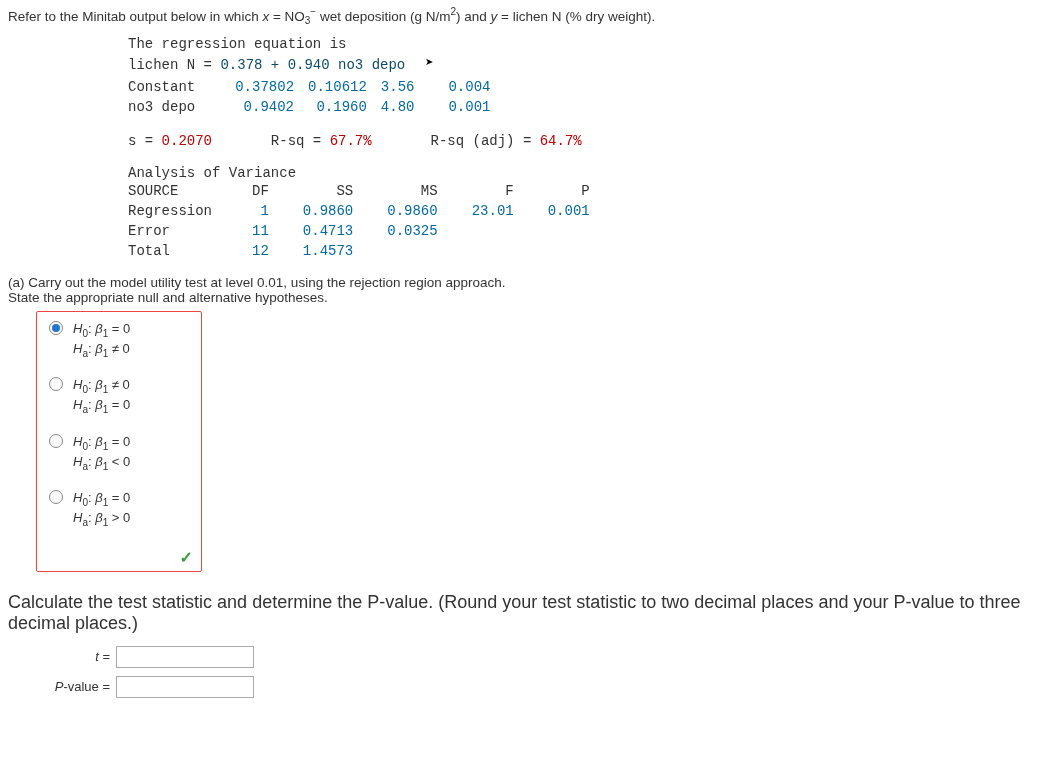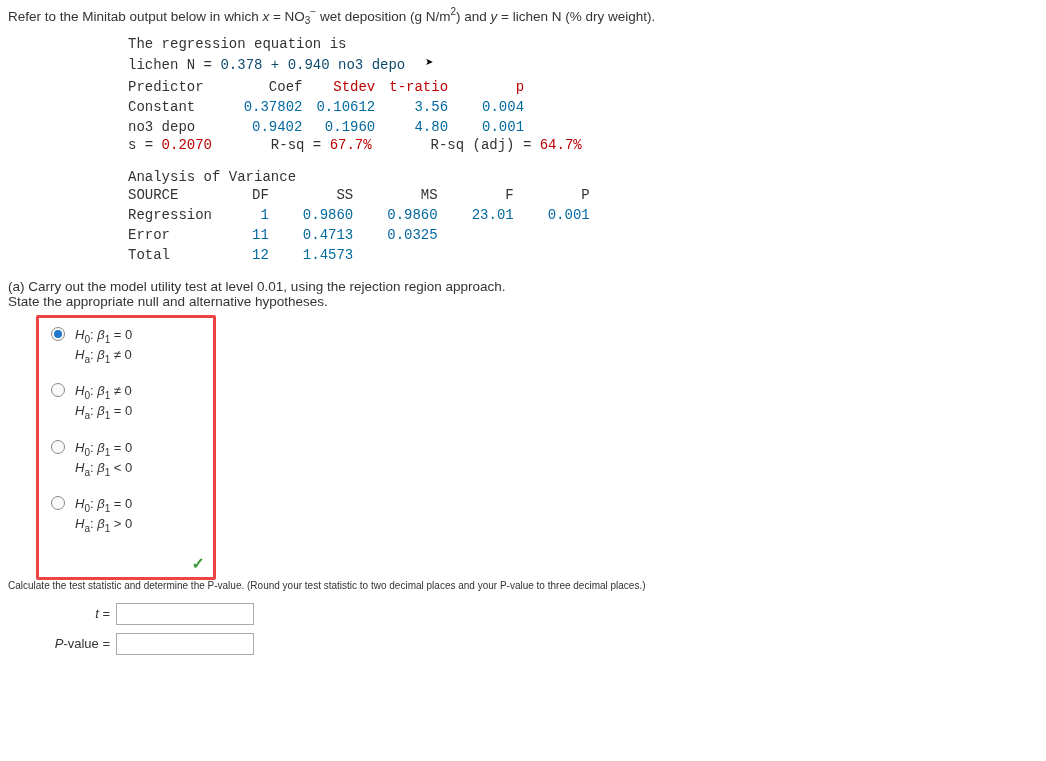--- a/index.html
+++ b/index.html
@@ -42,34 +42,35 @@
     .reg-table .hdr {
       color: #b00;
     }
     .reg-table .val {
       color: #0369a1;
     }
     .reg-table .plain {
       color: #333;
     }
     .stat-line {
+      margin-top: 16px;
       margin-bottom: 16px;
     }
     .stat-line .red {
       color: #b00;
     }
     .question-text {
       margin-top: 10px;
       margin-bottom: 6px;
       font-size: 13.5px;
     }
     .answer-box {
-      border: 3px solid #ef4444;
+      border: 1px solid #ef4444;
       border-radius: 2px;
-      padding: 8px 14px 26px 12px;
+      padding: 8px 4px 26px 12px;
       margin-left: 28px;
       width: 148px;
       position: relative;
     }
     .radio-option {
       display: flex;
       align-items: flex-start;
       margin-bottom: 16px;
     }
     .radio-option:last-of-type {
@@ -113,22 +114,23 @@
     }
     .sub {
       vertical-align: sub;
       font-size: 10px;
     }
     .sup {
       vertical-align: super;
       font-size: 10px;
     }
     .calc-line {
+      margin-top: 20px;
       margin-bottom: 12px;
-      font-size: 10px;
+      font-size: 18px;
     }
     .input-row {
       display: flex;
       align-items: center;
       margin-bottom: 8px;
       margin-left: 40px;
     }
     .input-row.pvrow {
       margin-left: 10px;
     }
@@ -162,27 +164,20 @@
 <div class="intro">
   <span>Refer to the Minitab output below in which </span><span class="italic">x</span><span> = NO</span><span class="sub">3</span><span class="sup">−</span><span> wet deposition (g N/m</span><span class="sup">2</span><span>) and </span><span class="italic">y</span><span> = lichen N (% dry weight).</span>
 </div>
 
 <div class="minitab-block mono">
   <div class="reg-eq">The regression equation is</div>
   <div class="reg-eq"><span>lichen N = </span><span class="red">0.378 + 0.940 no3 depo</span><span class="cursor-arrow">➤</span></div>
 
   <table class="reg-table">
     <tbody>
-        <tr>
-      <td class="left plain">Predictor</td>
-      <td class="plain">Coef</td>
-      <td class="hdr">Stdev</td>
-      <td class="hdr">t-ratio</td>
-      <td class="hdr" style="padding-left:20px">p</td>
-    </tr>
     <tr>
       <td class="left plain">Constant</td>
       <td class="val">0.37802</td>
       <td class="val">0.10612</td>
       <td class="val">3.56</td>
       <td class="val" style="padding-left:20px">0.004</td>
     </tr>
     <tr>
       <td class="left plain">no3 depo</td>
       <td class="val">0.9402</td>

